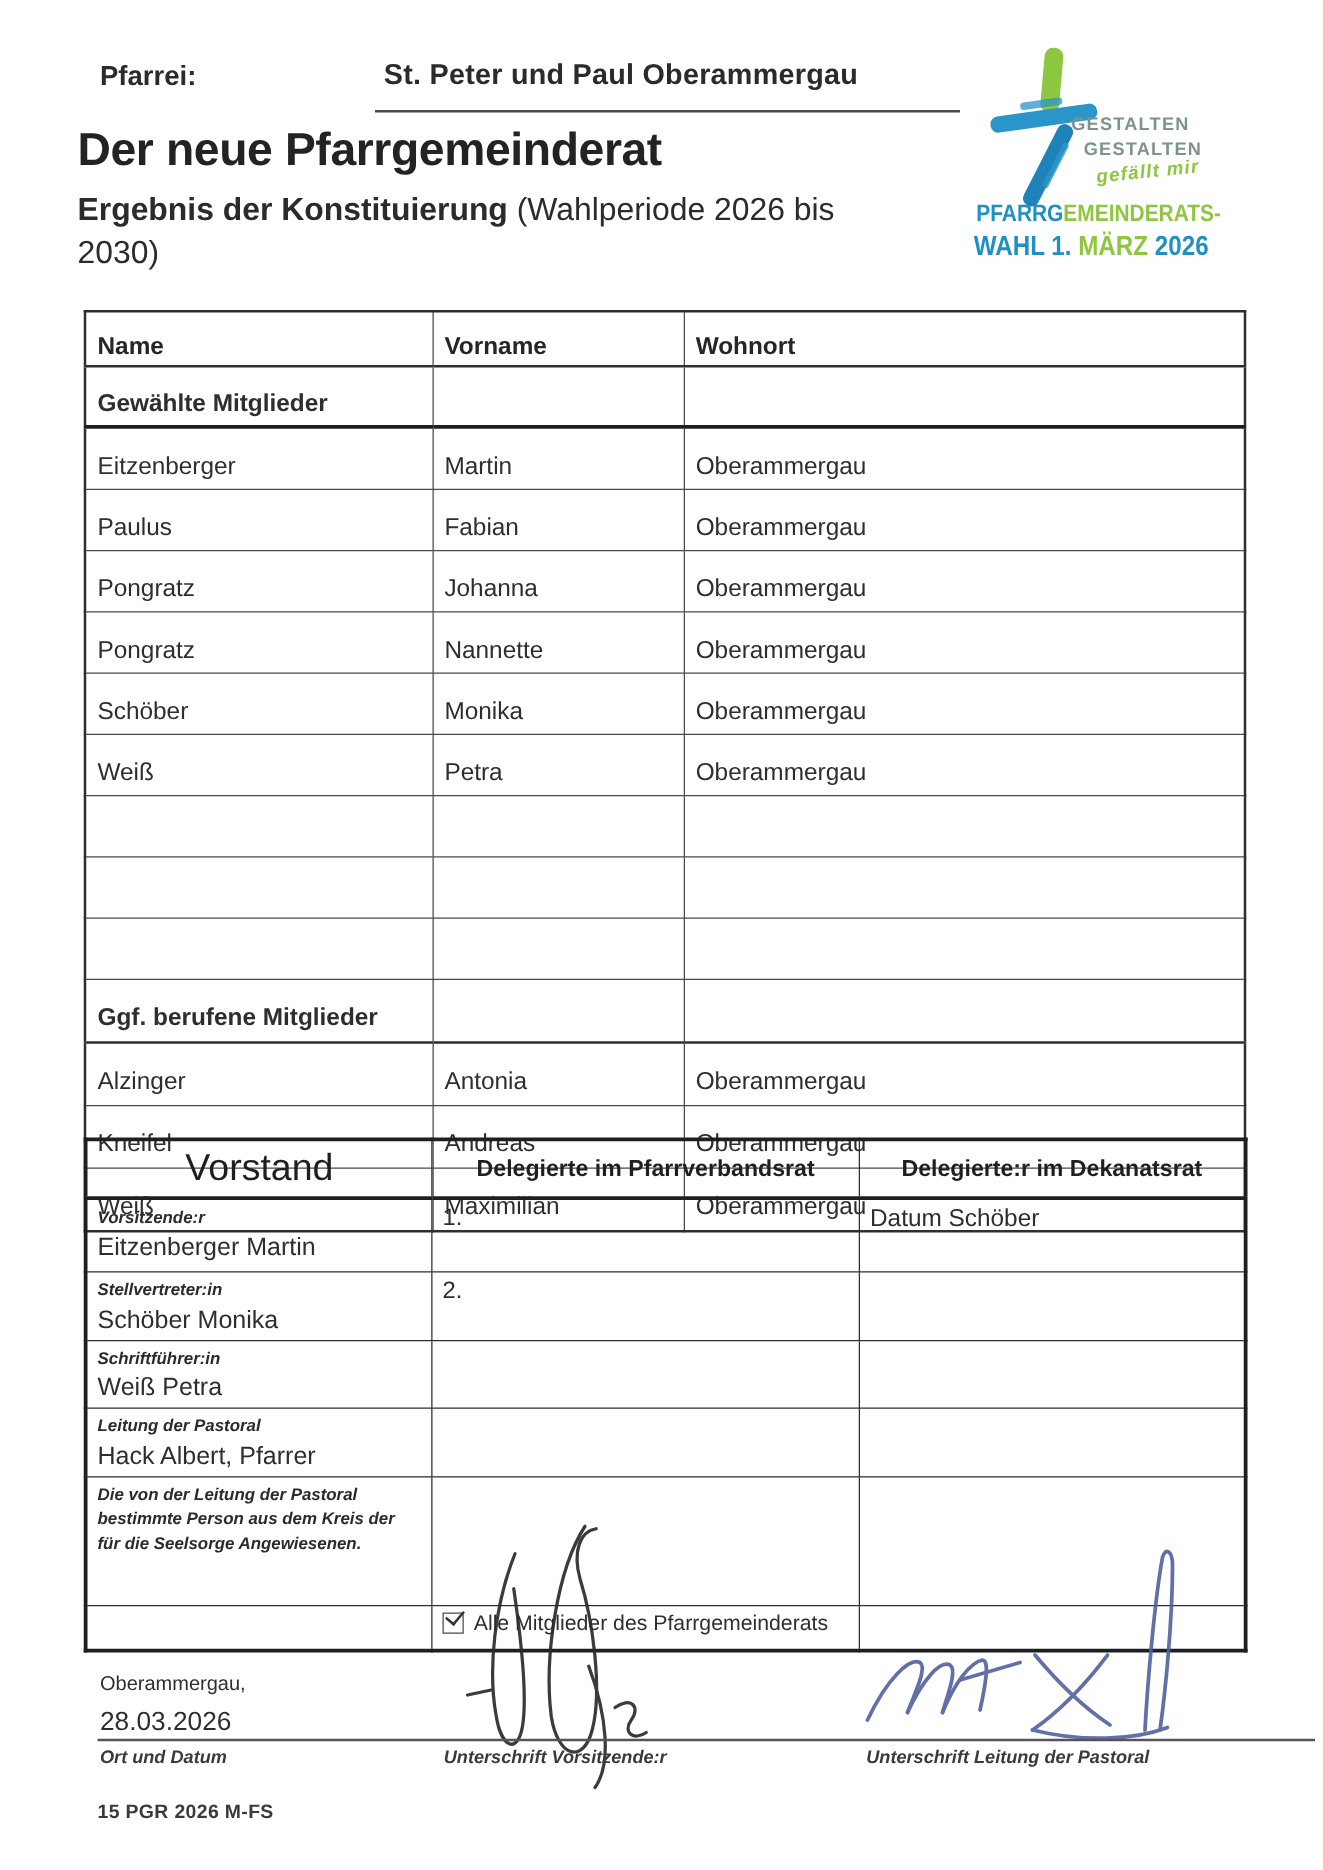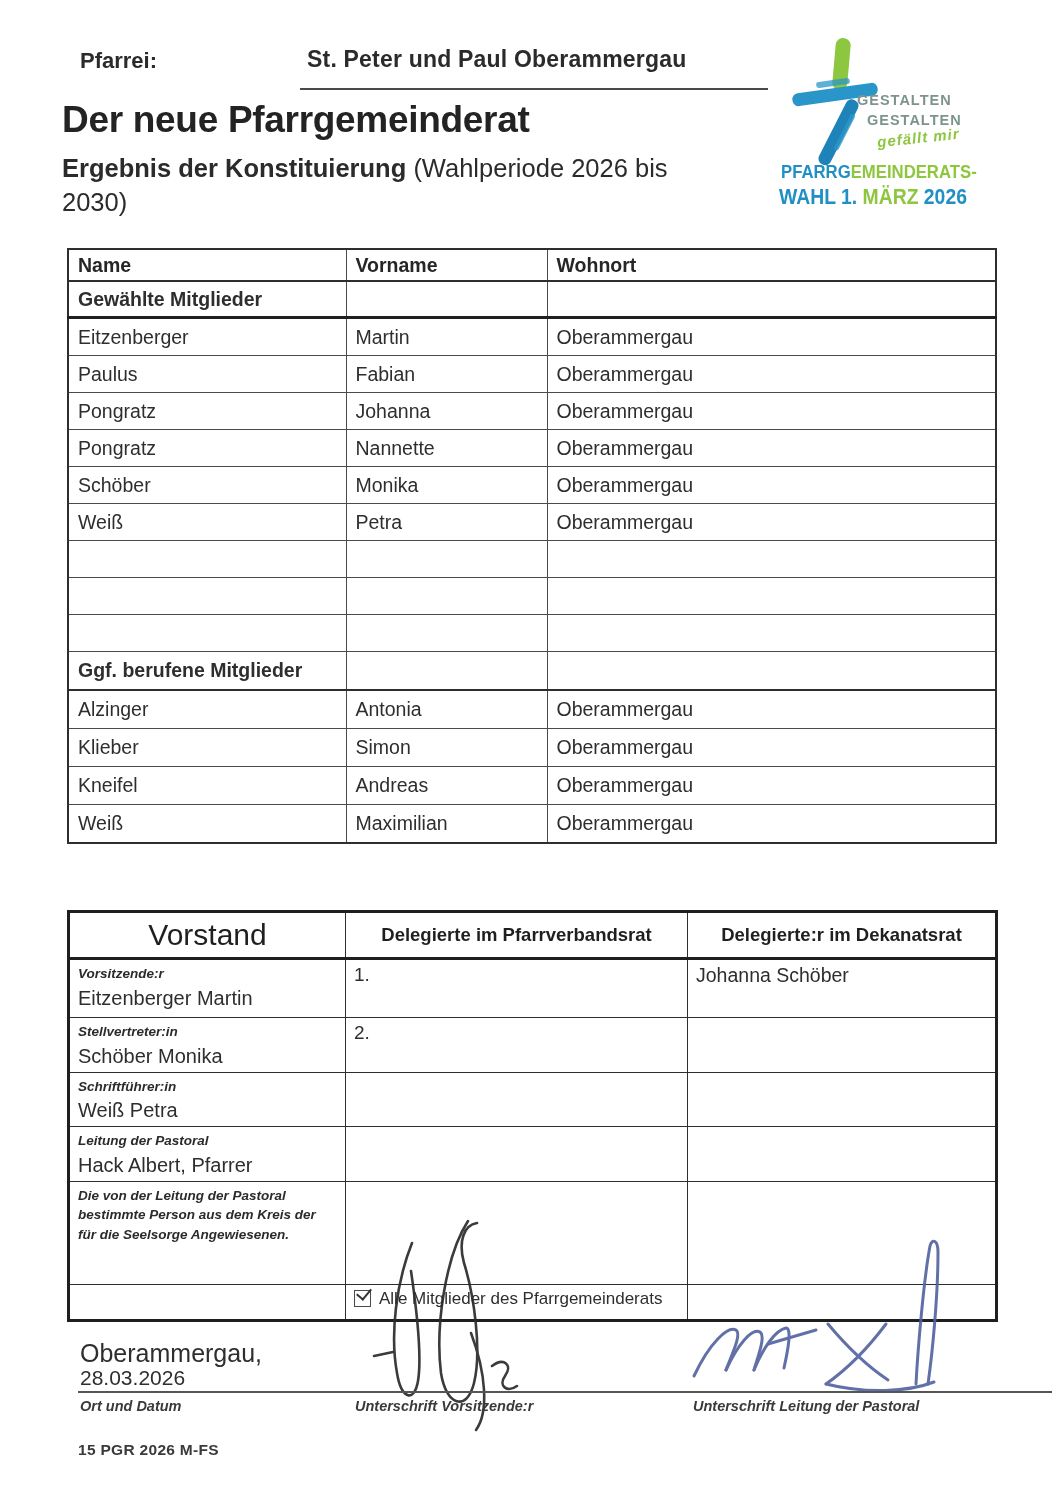--- a/index.html
+++ b/index.html
@@ -25,21 +25,21 @@
   .logo .script{position:absolute;left:99px;top:93px;font-size:15px;font-style:italic;font-weight:bold;letter-spacing:1px;color:#8dc63f;transform:rotate(-6deg);}
   .logo .camp{position:absolute;font-weight:bold;transform-origin:left top;white-space:nowrap;}
   .logo .camp1{left:3px;top:125px;font-size:19px;transform:scaleX(.88);}
   .logo .camp2{left:1px;top:148px;font-size:22px;transform:scaleX(.88);}
   .logo .blue{color:#1f8fc4;}
   .logo .green{color:#8fc640;}
 
   
   table{border-collapse:collapse;table-layout:fixed;}
   .members{left:67px;top:248px;width:928px;border:2px solid #2e2e2e;}
-  .members th,.members td{border:1px solid #4a4a4a;padding:0 0 0 9px;text-align:left;overflow:hidden;white-space:nowrap;}
+  .members th,.members td{border:1px solid #4a4a4a;padding:12px 0 0 9px;text-align:left;overflow:hidden;white-space:nowrap;}
   .members th{height:30px;font-size:19.5px;font-weight:bold;color:#262626;}
   .members thead th{border-bottom:2px solid #2e2e2e;}
   .members td{height:36px;font-size:19.5px;color:#2e2e2e;}
   .members tr.section td{height:34px;font-weight:bold;border-bottom:3px solid #1f1f1f;margin-top:36px;}
   .members tr.section2 td{height:37px;font-weight:bold;border-bottom:2px solid #2e2e2e;}
   .members tr.app td{height:37px;}
 
   
   .board{left:67px;top:910px;width:928px;border:3px solid #1f1f1f;}
   .board th,.board td{border:1.5px solid #2e2e2e;vertical-align:top;overflow:hidden;}
@@ -57,21 +57,21 @@
   .board tr.r4 td{height:43px;}
   .board tr.r5 td{height:94px;}
   .board tr.r6 td{height:26px;}
   .cbrow{display:flex;align-items:center;gap:8px;}
   .cbbox{position:relative;width:15px;height:15px;border:1.6px solid #4a4a4a;flex:0 0 auto;background:#fdfdfd;}
   .cbbox::after{content:"";position:absolute;left:2px;top:-3px;width:12px;height:7px;border-left:2.2px solid #333;border-bottom:2.2px solid #333;transform:rotate(-50deg);}
   .cblabel{font-size:17px;color:#2e2e2e;white-space:nowrap;}
 
   
   .sigline{left:78px;top:1391px;width:974px;height:2px;background:#555;}
-  .place{left:80px;top:1339px;font-size:25px;color:#2e2e2e;}
+  .place{left:80px;top:1339px;font-size:16px;color:#2e2e2e;}
   .date{left:80px;top:1366px;font-size:21px;color:#2e2e2e;}
   .siglabel{font-size:14.5px;font-weight:600;font-style:italic;color:#3a3a3a;}
   .lab-date{left:80px;top:1398px;}
   .lab-chair{left:355px;top:1398px;}
   .lab-pastoral{left:693px;top:1398px;}
   .formcode{left:78px;top:1441px;font-size:15.5px;font-weight:600;color:#3a3a3a;letter-spacing:.3px;}
   .sig-svg{pointer-events:none;}
 </style>
 </head>
 <body>
@@ -172,25 +172,20 @@
         <td>Ggf. berufene Mitglieder</td>
         <td></td>
           <td></td>
       </tr>
       <tr class="app">
           <td>Alzinger</td>
           <td>Antonia</td>
           <td>Oberammergau</td>
         </tr>
       <tr class="app">
-          <td>Klieber</td>
-          <td>Simon</td>
-          <td>Oberammergau</td>
-        </tr>
-      <tr class="app">
           <td>Kneifel</td>
           <td>Andreas</td>
           <td>Oberammergau</td>
         </tr>
       <tr class="app">
           <td>Weiß</td>
           <td>Maximilian</td>
           <td>Oberammergau</td>
         </tr>
     </tbody>
@@ -212,21 +207,21 @@
     <tbody>
       <tr class="r1">
         <td>
             <div class="role">Vorsitzende:r</div>
             <div class="person">Eitzenberger Martin</div>
           </td>
         <td>
             <div class="num">1.</div>
           </td>
         <td>
-            <div class="dek">Johanna Schöber</div>
+            <div class="dek">Datum Schöber</div>
           </td>
       </tr>
       <tr class="r2">
         <td>
             <div class="role">Stellvertreter:in</div>
             <div class="person">Schöber Monika</div>
           </td>
         <td>
             <div class="num">2.</div>
           </td>

